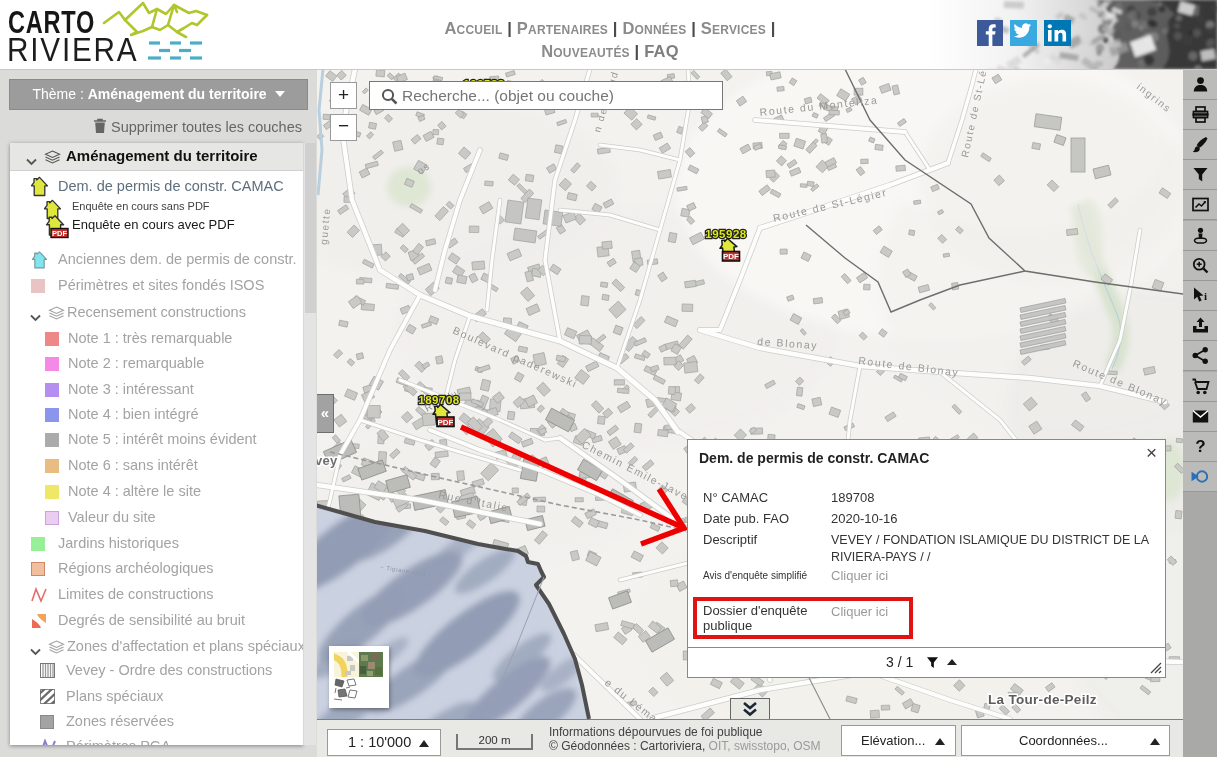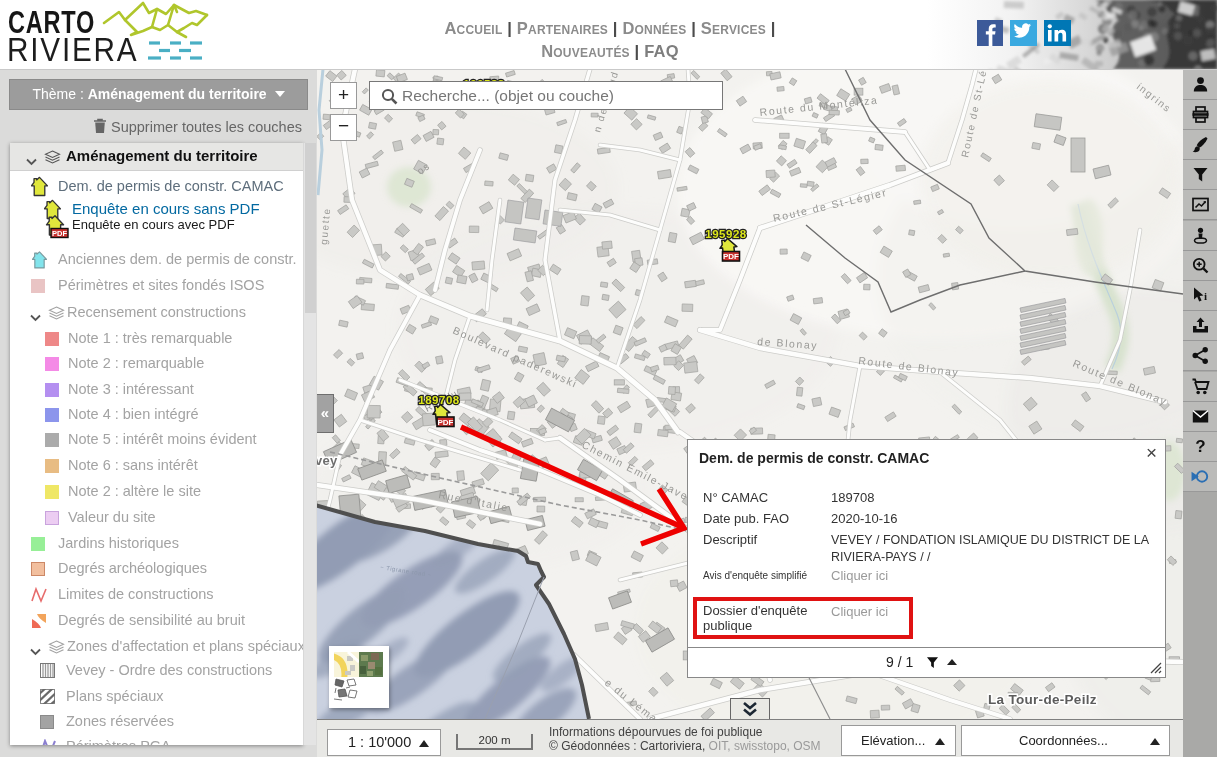--- a/index.html
+++ b/index.html
@@ -1125,21 +1125,21 @@
   <div class="abs" style="left:15px;top:71px;font-size:13px">Date pub. FAO</div>
       <div class="abs" style="left:143px;top:71px;font-size:13px">2020-10-16</div>
   <div class="abs" style="left:15px;top:92px;font-size:13px">Descriptif</div>
       <div class="abs" style="left:143px;top:92px;white-space:nowrap;font-size:12.5px;line-height:16.5px">VEVEY / FONDATION ISLAMIQUE DU DISTRICT DE LA<br>RIVIERA-PAYS / /</div>
   <div class="abs" style="left:15px;top:128px;width:120px;font-size:10px;line-height:15px">Avis d'enquête simplifié</div>
       <div class="abs" style="left:143px;top:128px;font-size:13px;color:#9a9a9a">Cliquer ici</div>
   <div class="abs" style="left:15px;top:164px;width:120px;font-size:13px;line-height:14.5px">Dossier d'enquête publique</div>
       <div class="abs" style="left:143px;top:164px;font-size:13px;color:#9a9a9a">Cliquer ici</div>
   <div class="abs" style="left:5px;top:157px;width:220px;height:42px;border:4px solid #e01212"></div>
   <div class="abs" style="left:0;top:207px;width:477px;border-top:1px solid #888"></div>
-  <div class="abs" style="left:198px;top:214px;font-size:14px;color:#222">9 / 1</div>
+  <div class="abs" style="left:198px;top:214px;font-size:14px;color:#222">3 / 1</div>
   <svg width="15" height="15" viewBox="0 0 19 19" style="position:absolute;left:237px;top:215px">
         <path d="M2.5 3 L16.5 3 L11.2 9.5 L11.2 16.5 L7.8 14 L7.8 9.5 Z" fill="#111"></path>
       </svg>
   <div class="abs" style="left:259px;top:219px;width:0;height:0;border-left:5px solid transparent;border-right:5px solid transparent;border-bottom:6px solid #222"></div>
   <svg width="12" height="12" style="position:absolute;right:3px;bottom:3px">
         <g stroke="#444" stroke-width="1.2">
           <line x1="11" y1="1" x2="1" y2="11"></line>
           <line x1="11" y1="5" x2="5" y2="11"></line>
           <line x1="11" y1="9" x2="9" y2="11"></line>
         </g>
@@ -1175,21 +1175,21 @@
           </div>
           <div style="position:absolute;left:34px;top:199px;width:260px;height:40px">
             <span style="position:absolute;left:0px;top:0px"><svg width="17" height="21" viewBox="0 0 18 21">
                 <path d="M9 0.8 L17.5 9.8 L14.6 9.8 L14.6 20 L3.4 20 L3.4 9.8 L0.5 9.8 L3.2 6.2 L3.2 2.2 L6 2.2 L6 3.5 Z" fill="#e0e73c" stroke="#333" stroke-width="1.4" stroke-linejoin="round"></path>
               </svg></span>
             <span style="position:absolute;left:1px;top:16px"><svg width="24" height="24" viewBox="0 0 24 24">
                 <path d="M10 0.8 L18.5 9.8 L15.6 9.8 L15.6 20 L4.4 20 L4.4 9.8 L1.5 9.8 L4.2 6.2 L4.2 2.2 L7 2.2 L7 3.5 Z" fill="#e0e73c" stroke="#333" stroke-width="1.4" stroke-linejoin="round"></path>
                 <rect x="6" y="13.5" width="17" height="9" fill="#c9312e" stroke="#111" stroke-width="1.4"></rect>
                 <text x="14.5" y="20.8" text-anchor="middle" font-size="7.5" font-weight="bold" fill="#fff" font-family="Liberation Sans,sans-serif">PDF</text>
               </svg></span>
-            <span style="position:absolute;left:28px;top:1px;font-size:15px;color:#0369a1;white-space:nowrap">Enquête en cours sans PDF</span>
+            <span style="position:absolute;left:28px;top:1px;font-size:11px;color:#404040;white-space:nowrap">Enquête en cours sans PDF</span>
             <span style="position:absolute;left:28px;top:18px;font-size:13px;color:#1a1a1a;white-space:nowrap">Enquête en cours avec PDF</span>
           </div>
           <div class="lrow" style="top:260px">
             <span style="position:absolute;left:22px;top:-9px"><svg width="15" height="18" viewBox="0 0 18 21">
                 <path d="M9 0.8 L17.5 9.8 L14.6 9.8 L14.6 20 L3.4 20 L3.4 9.8 L0.5 9.8 L3.2 6.2 L3.2 2.2 L6 2.2 L6 3.5 Z" fill="#82e4ec" stroke="#7a9a9e" stroke-width="1.4" stroke-linejoin="round"></path>
               </svg></span>
             <span class="t g" style="left:48px">Anciennes dem. de permis de constr.</span>
           </div>
           <div class="lrow" style="top:286px">
             <span class="sq" style="background:#e9c4c4;border:1px solid #e9c4c4"></span>
@@ -1227,33 +1227,33 @@
           <div class="lrow" style="top:440px">
             <span class="sq" style="left:35px;background:#ababab;border:1px solid #ababab"></span>
             <span class="t g" style="left:58px">Note 5 : intérêt moins évident</span>
           </div>
           <div class="lrow" style="top:465.5px">
             <span class="sq" style="left:35px;background:#e8bc83;border:1px solid #e8bc83"></span>
             <span class="t g" style="left:58px">Note 6 : sans intérêt</span>
           </div>
           <div class="lrow" style="top:491.5px">
             <span class="sq" style="left:35px;background:#efe766;border:1px solid #efe766"></span>
-            <span class="t g" style="left:58px">Note 2 : altère le site</span>
+            <span class="t g" style="left:58px">Note 4 : altère le site</span>
           </div>
           <div class="lrow" style="top:517.5px">
             <span class="sq" style="left:35px;background:#eccdf2;border:1.5px solid #c9a3dd"></span>
             <span class="t g" style="left:58px">Valeur du site</span>
           </div>
           <div class="lrow" style="top:543.5px">
             <span class="sq" style="left:21px;background:#97ef97;border:1px solid #97ef97"></span>
             <span class="t g" style="left:48px">Jardins historiques</span>
           </div>
           <div class="lrow" style="top:568.5px">
             <span class="sq" style="left:21px;background:#f2bf9e;border:1.5px solid #cc8866"></span>
-            <span class="t g" style="left:48px">Degrés archéologiques</span>
+            <span class="t g" style="left:48px">Régions archéologiques</span>
           </div>
           <div class="lrow" style="top:594.5px">
             <span style="position:absolute;left:21px;top:-8px"><svg width="16" height="16" viewBox="0 0 16 16">
                 <path d="M1 14 L5 2 L10 14 L15 2" fill="none" stroke="#e76c6c" stroke-width="1.6"></path>
               </svg></span>
             <span class="t g" style="left:48px">Limites de constructions</span>
           </div>
           <div class="lrow" style="top:620.5px">
             <span style="position:absolute;left:21px;top:-8px"><svg width="16" height="16" viewBox="0 0 16 16">
                 <path d="M1 15 L1 6 C6 9 9 12 10 15 Z" fill="#ef6a55"></path>

